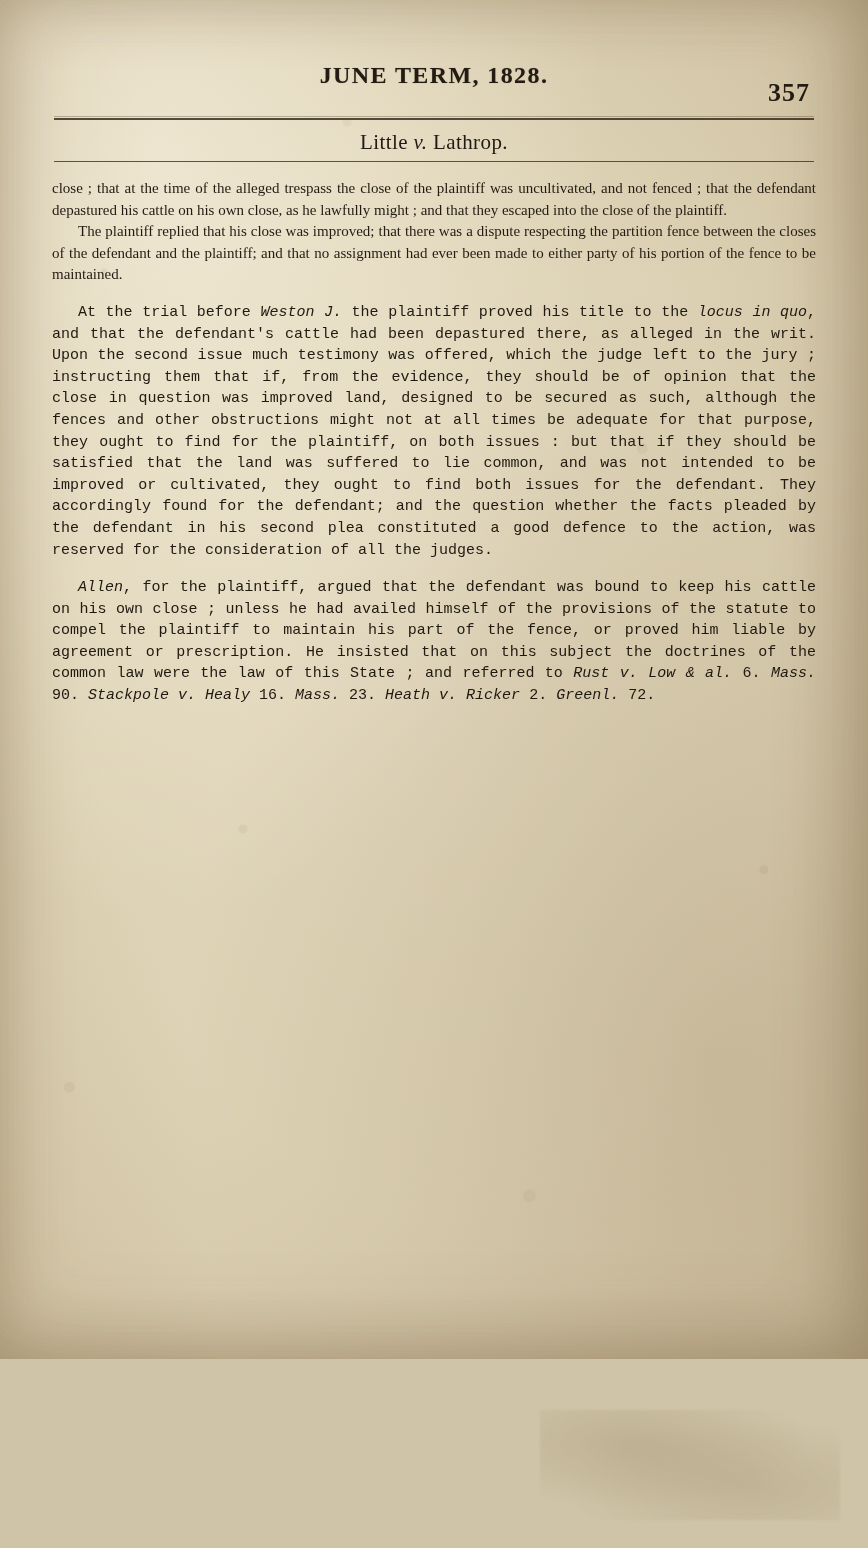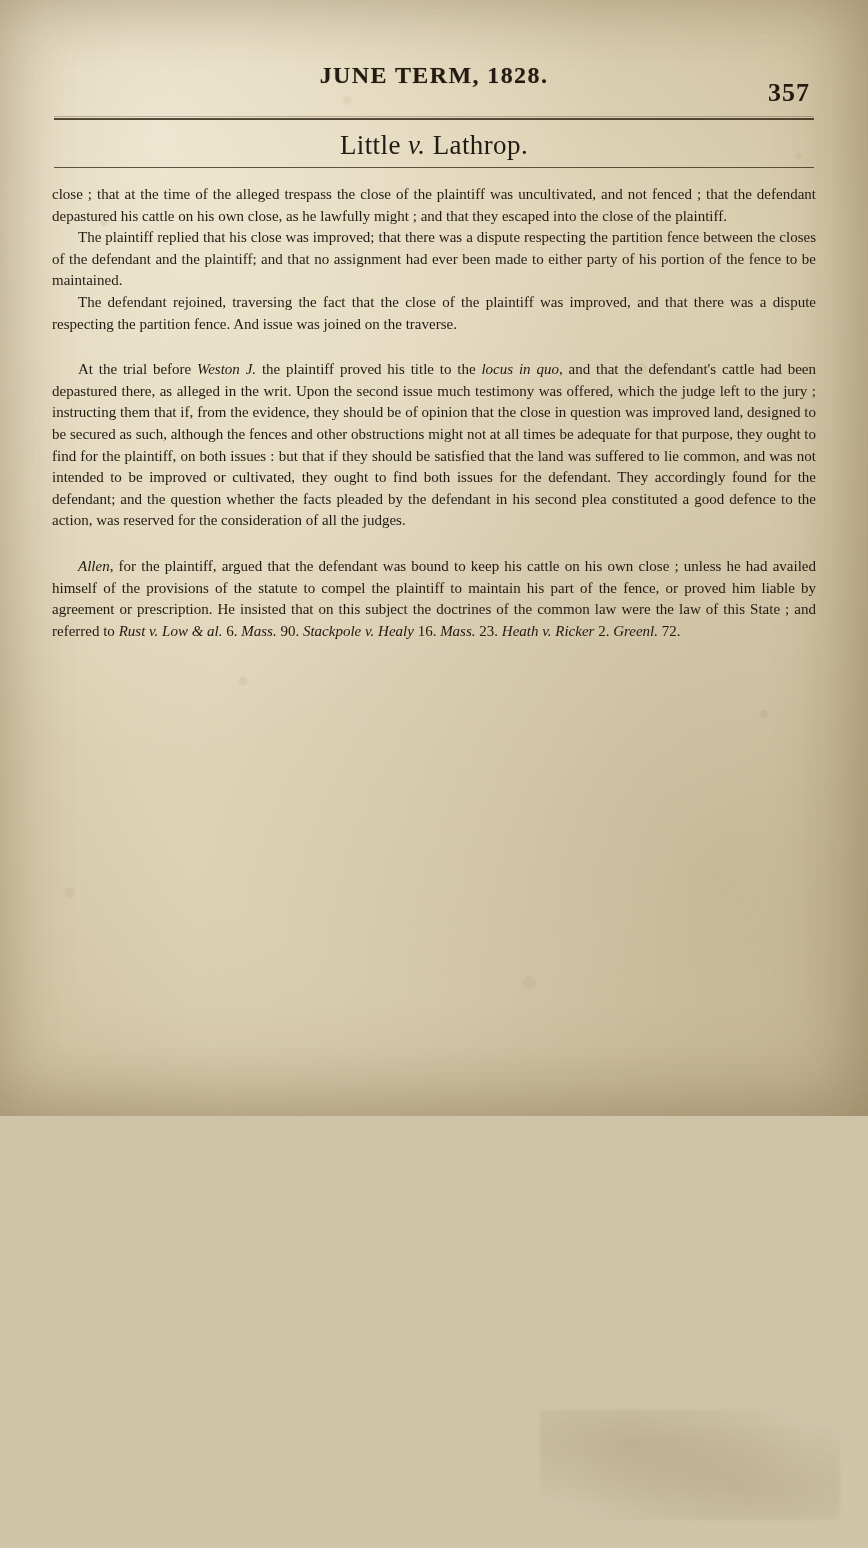--- a/index.html
+++ b/index.html
@@ -10,21 +10,21 @@
     width: 868px;
     height: 1548px;
     background: #cfc4a8;
     font-family: "Liberation Serif", serif;
     color: #211a12;
     overflow: hidden;
   }
   .page {
     position: relative;
     width: 868px;
-    height: 1116px;
+    height: 1359px;
     box-sizing: border-box;
     background:
       radial-gradient(ellipse at 18% 12%, rgba(255,250,235,0.55) 0%, rgba(255,250,235,0.0) 45%),
       radial-gradient(ellipse at 82% 78%, rgba(150,128,92,0.30) 0%, rgba(150,128,92,0.0) 52%),
       radial-gradient(ellipse at 50% 50%, #e2d8be 0%, #ddd2b5 55%, #cec0a0 100%);
   }
   
   .grain {
     position: absolute;
     inset: 0;
@@ -87,21 +87,21 @@
     position: relative;
   }
   .rule::after {
     content: "";
     position: absolute;
     left: 0; right: 0; top: -4px;
     border-top: 1px solid rgba(58,46,29,0.35);
   }
   .case-line {
     text-align: center;
-    font-size: 27px;
+    font-size: 21px;
     margin: 10px 0 6px 0;
     letter-spacing: .4px;
   }
   .case-line i {
     font-style: italic;
   }
   .rule2 {
     margin: 6px 2px 0 2px;
     border-top: 1.6px solid #3a2e1d;
     opacity: .8;
@@ -117,21 +117,22 @@
     color: #221a11;
   }
   .body p {
     margin: 0 0 0 0;
     text-indent: 0;
   }
   .body p.indent {
     text-indent: 26px;
   }
   .body p.gap {
-    margin-top: 24px;
+    margin-top: 16px;
+    font-family: Liberation Mono, monospace;
   }
   .body i, .body em {
     font-style: italic;
   }
   
   .p1 { color: #231b12; }
   .p2 { color: #241c13; }
   .p3 { color: #221a11; }
   .p4 { color: #211a11; }
   .p5 { color: #20190f; }
@@ -173,23 +174,20 @@
     <div class="body">
 
       <p class="p1">
         <span>close ; that at the time of the alleged trespass the close of the plaintiff was uncultivated, and not fenced ; that the defendant depastured his cattle on his own close, as he lawfully might ; and that they escaped into the close of the plaintiff.</span>
       </p>
 
       <p class="p2 indent">
         <span>The plaintiff replied that his close was improved; that there was a dispute respecting the partition fence between the closes of the defendant and the plaintiff; and that no assignment had ever been made to either party of his portion of the fence to be maintained.</span>
       </p>
 
-      <p class="p3 indent">
-        <span>The defendant rejoined, traversing the fact that the close of the plaintiff was improved, and that there was a dispute respecting the partition fence.   And issue was joined on the traverse.</span>
-      </p>
 
       <p class="p4 indent gap">
         <span>At the trial before <i>Weston J.</i> the plaintiff proved his title to the <i>locus in quo</i>, and that the defendant's cattle had been depastured there, as alleged in the writ.   Upon the second issue much testimony was offered, which the judge left to the jury ; instructing them that if, from the evidence, they should be of opinion that the close in question was improved land, designed to be secured as such, although the fences and other obstructions might not at all times be adequate for that purpose, they ought to find for the plaintiff, on both issues : but that if they should be satisfied that the land was suffered to lie common, and was not intended to be improved or cultivated, they ought to find both issues for the defendant.   They accordingly found for the defendant; and the question whether the facts pleaded by the defendant in his second plea constituted a good defence to the action, was reserved for the consideration of all the judges.</span>
       </p>
 
       <p class="p5 indent gap">
         <span><i>Allen</i>, for the plaintiff, argued that the defendant was bound to keep his cattle on his own close ; unless he had availed himself of the provisions of the statute to compel the plaintiff to maintain his part of the fence, or proved him liable by agreement or prescription. He insisted that on this subject the doctrines of the common law were the law of this State ; and referred to <i>Rust v. Low &amp; al.</i> 6. <i>Mass.</i> 90.  <i>Stackpole v. Healy</i> 16. <i>Mass.</i> 23.  <i>Heath v. Ricker</i> 2. <i>Greenl.</i> 72.</span>
       </p>
 
     </div>

